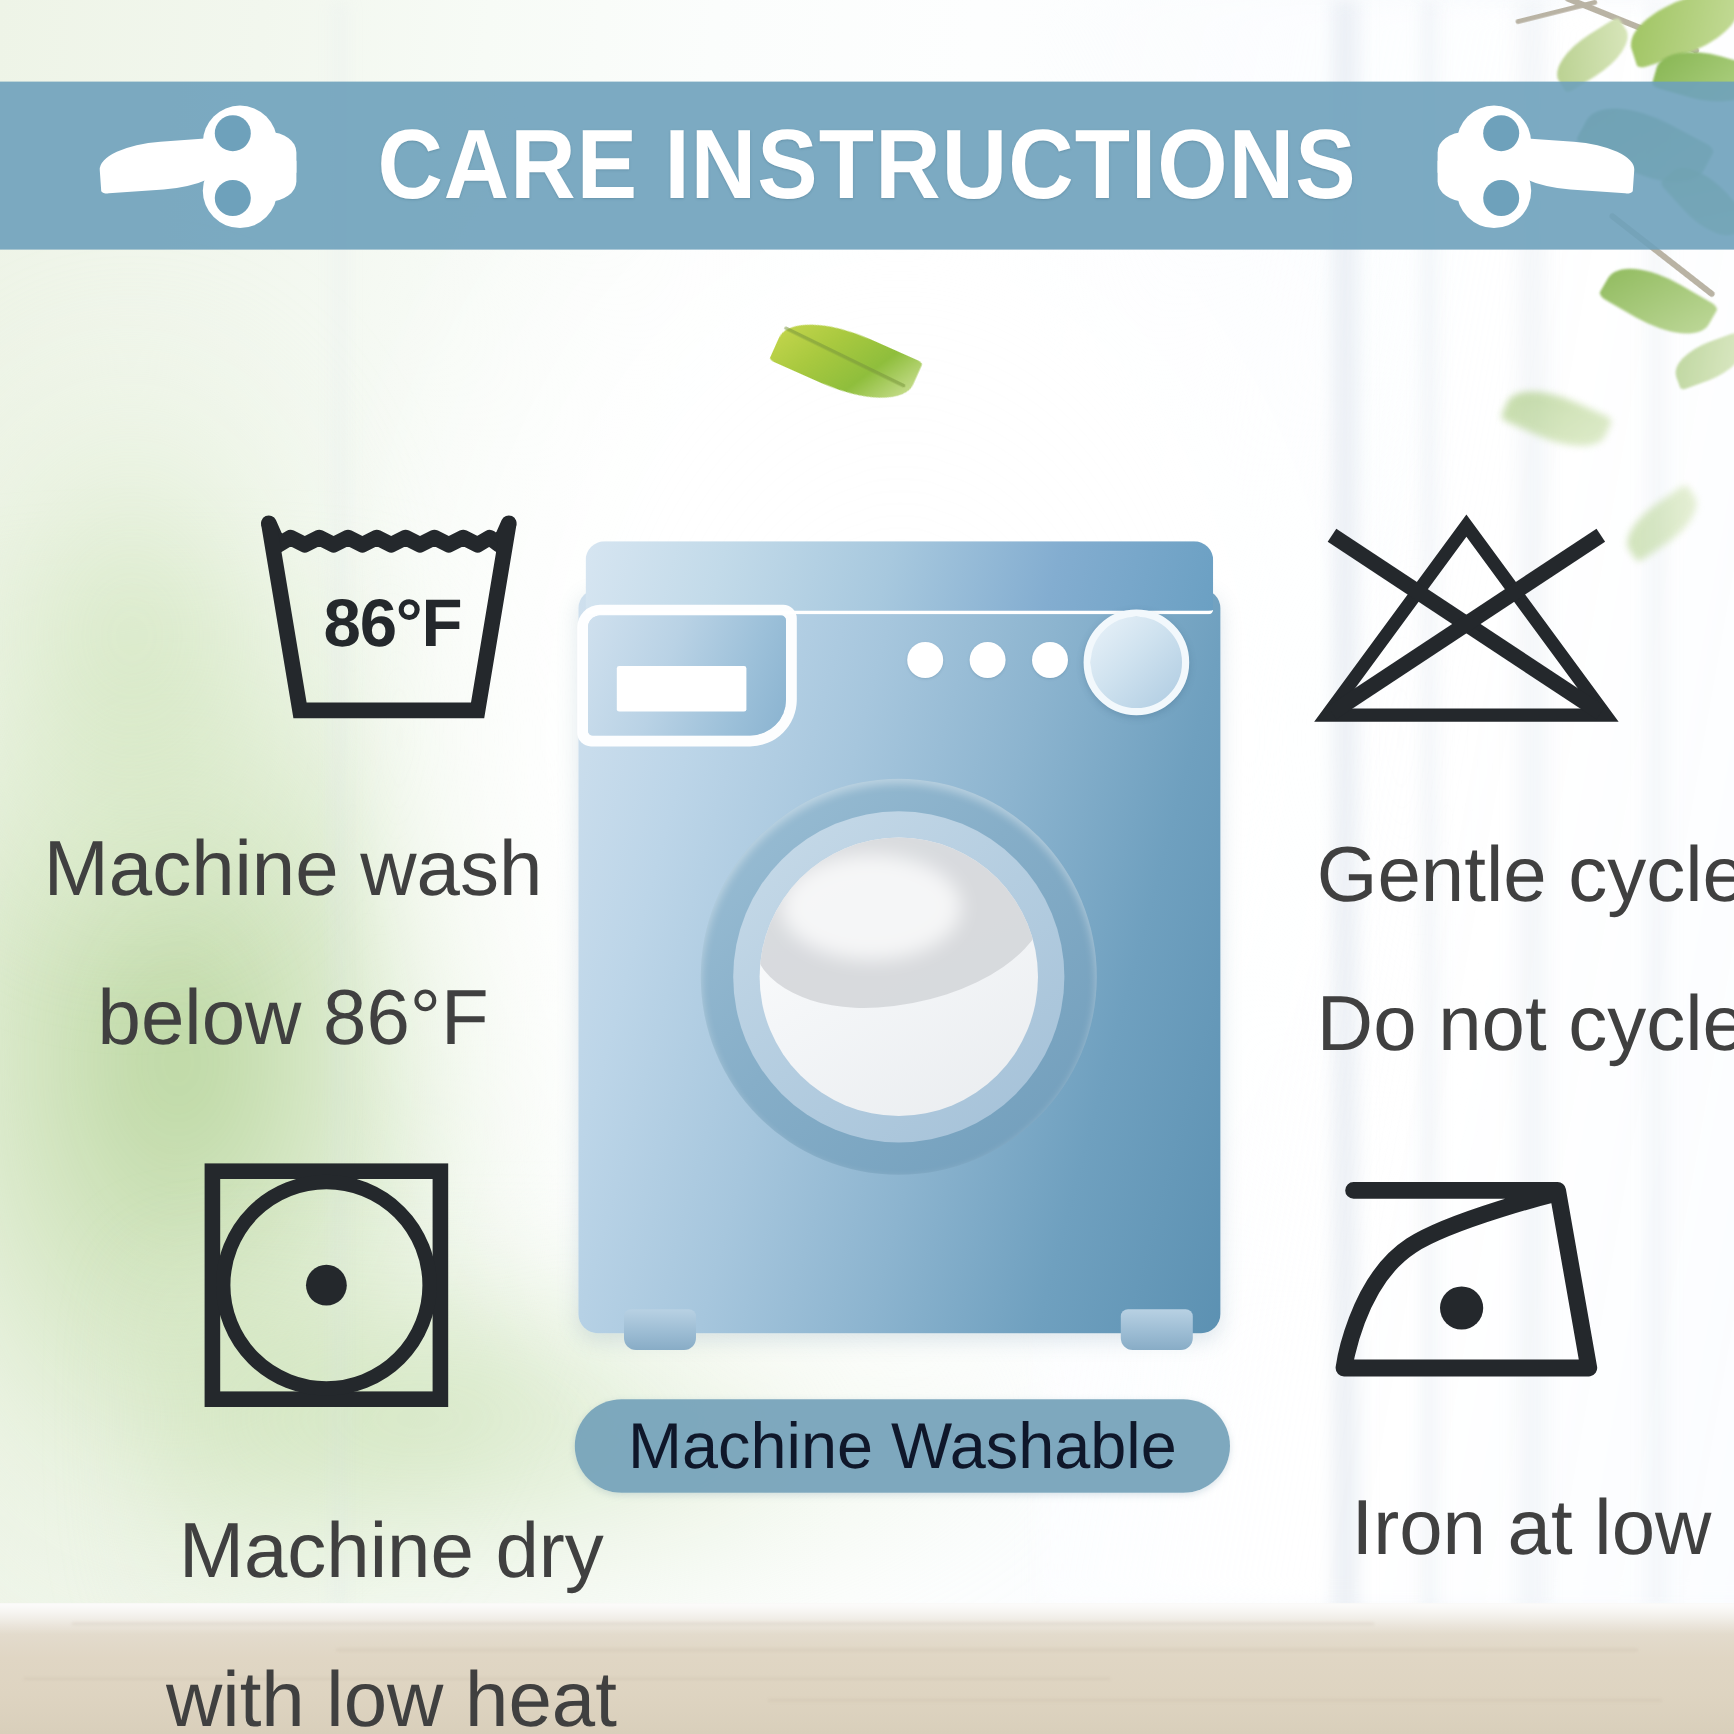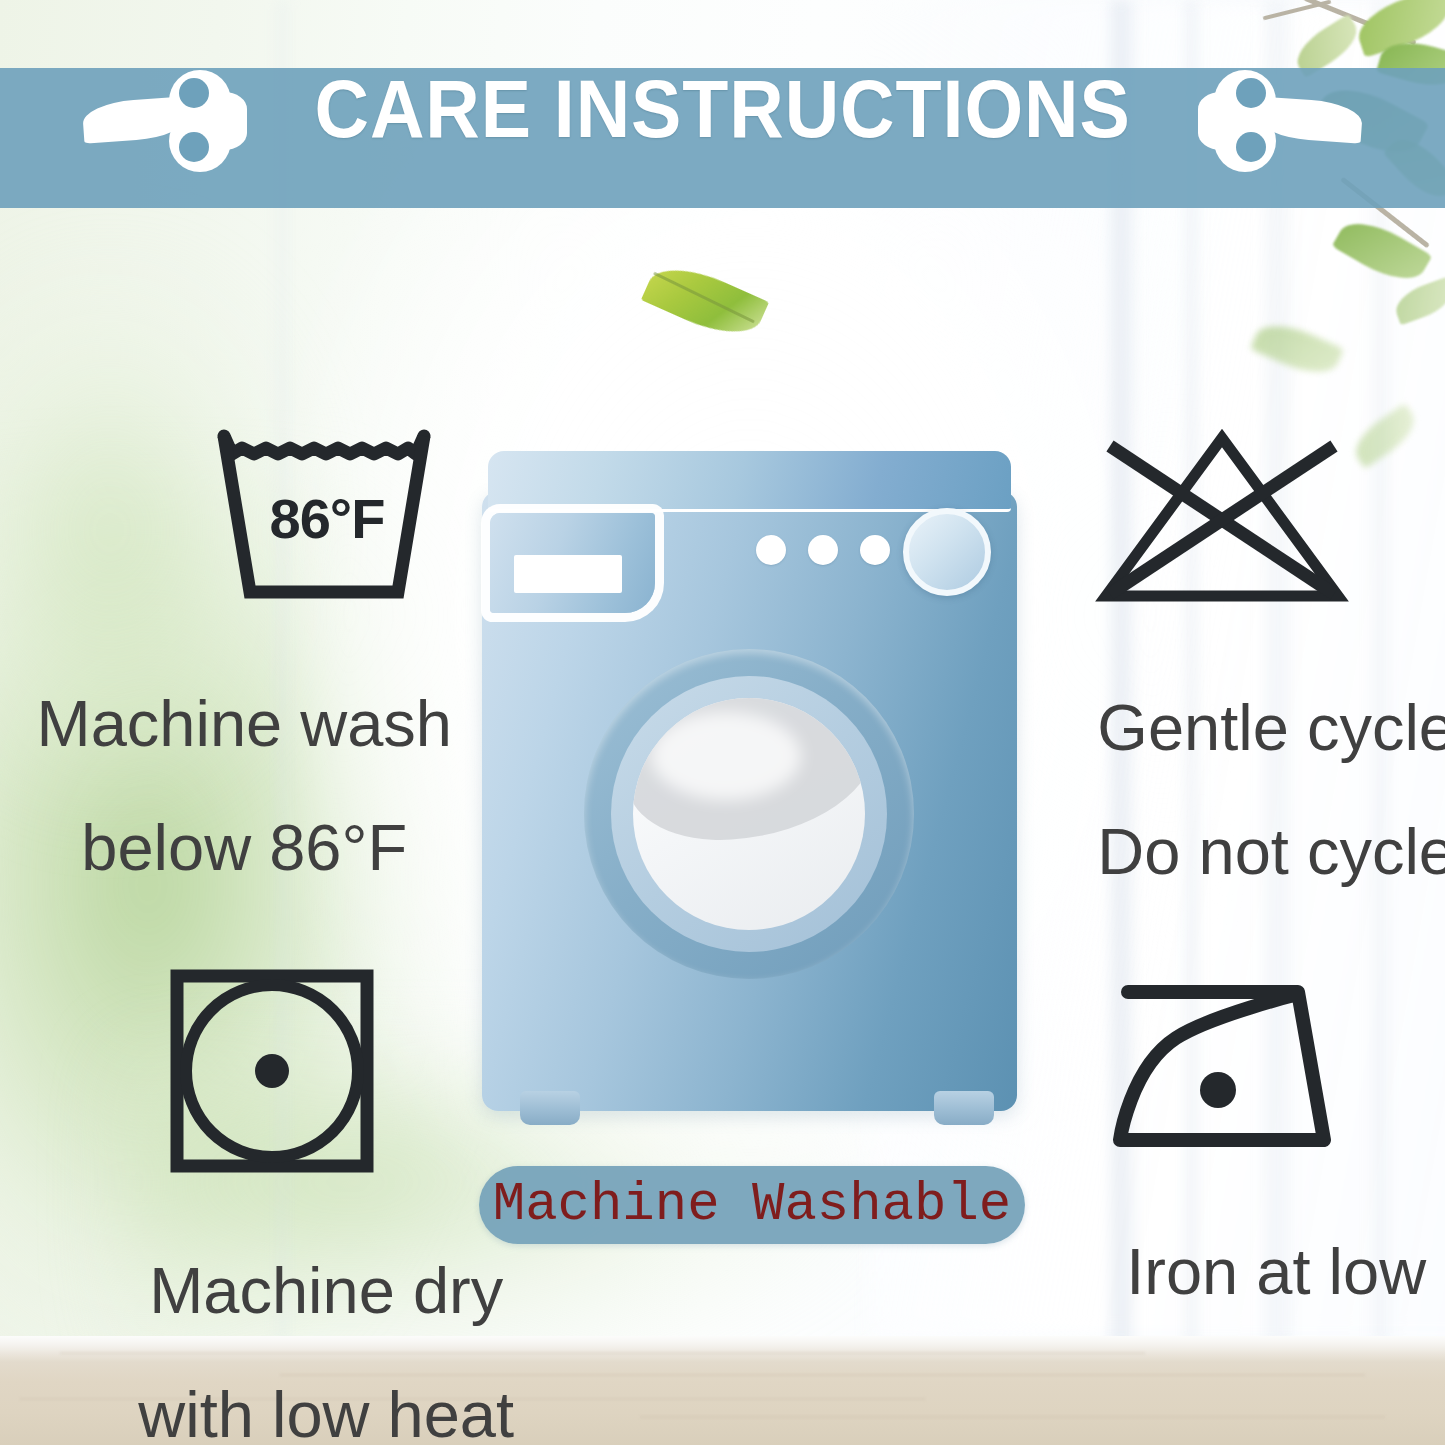--- a/index.html
+++ b/index.html
@@ -46,21 +46,21 @@
     background:linear-gradient(180deg,rgba(255,255,255,.85),rgba(255,255,255,0));}
   .grain{position:absolute;left:0;right:0;height:2px;background:rgba(175,160,138,.30);filter:blur(1.4px);}
 
   
   .branch{position:absolute;background:#b9b3a4;border-radius:3px;filter:blur(.6px);}
   .fleaf{position:absolute;border-radius:60% 8% 60% 8%;filter:blur(.8px);}
 
   
   .banner{position:absolute;left:0;top:68px;width:1445px;height:140px;
     background:rgba(110,161,187,.90);}
-  .banner-inner{position:absolute;inset:0;display:flex;align-items:flex-start;justify-content:center;gap:46px;}
+  .banner-inner{position:absolute;inset:0;display:flex;align-items:center;justify-content:center;gap:46px;}
   .banner-title{
     color:#ffffff;font-size:82px;line-height:82px;font-weight:bold;
     letter-spacing:1px;white-space:nowrap;
     transform:scaleX(.92);
     font-family:"Liberation Sans", sans-serif;
     text-shadow:0 1px 2px rgba(40,80,100,.25);
   }
   
   .fleur{position:relative;width:150px;height:104px;flex:none;}
   .fleur .petal{position:absolute;background:#fff;}
@@ -121,21 +121,21 @@
     background:rgba(255,255,255,.75);filter:blur(8px);}
   .foot{position:absolute;width:60px;height:34px;border-radius:6px 6px 10px 10px;
     background:linear-gradient(180deg,#b8d1e3 0%,#9dbdd4 55%,#88acc6 100%);top:640px;}
   .foot.l{left:38px;}
   .foot.r{left:452px;}
 
   
   .pill{position:absolute;left:479px;top:1166px;width:546px;height:78px;border-radius:40px;
     background:rgba(118,163,186,.94);display:flex;align-items:center;justify-content:center;
     box-shadow:0 2px 6px rgba(90,130,155,.22);}
-  .pill-text{color:#7f1d1d;font-size:54px;line-height:54px;font-family:Liberation Mono, monospace;}
+  .pill-text{color:#0f172a;font-size:54px;line-height:54px;font-family:Liberation Sans, sans-serif;}
 
   
   .fall-leaf{position:absolute;left:646px;top:276px;width:118px;height:50px;
     border-radius:60% 4% 60% 4%;transform:rotate(24deg);
     background:linear-gradient(120deg,#c9d84f 0%,#a9c93f 35%,#8fbe3c 65%,#d6e6a4 100%);
     filter:blur(.5px);}
   .fall-leaf-vein{position:absolute;left:648px;top:296px;width:112px;height:3px;
     background:rgba(120,150,60,.55);transform:rotate(26deg);border-radius:2px;filter:blur(.6px);}
 </style>
 </head>

